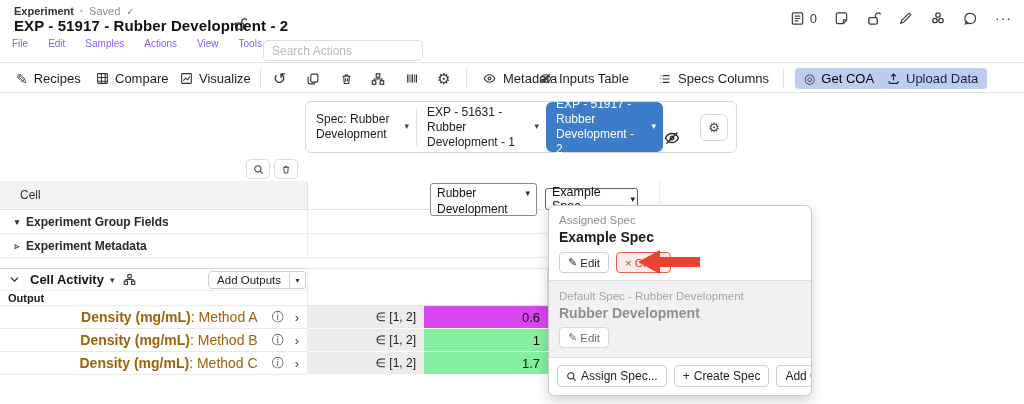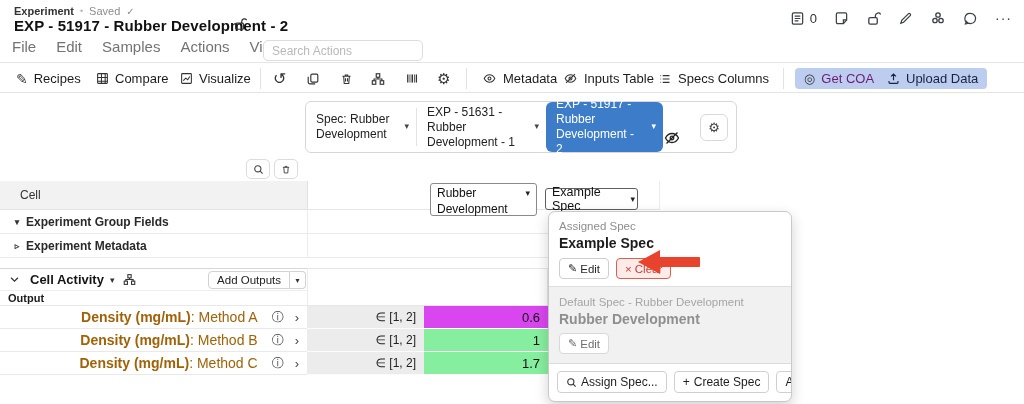--- a/index.html
+++ b/index.html
@@ -14,21 +14,21 @@
   .crumb .app { font-weight:600; color:#333; }
   .crumb .dot { color:#b9b9b9; font-size:9px; }
   .crumb .saved { color:#8c8c8c; }
   .crumb .check { color:#8c8c8c; font-size:10px; }
   .title { left:14px; top:17px; font-size:15px; font-weight:600; color:#111; letter-spacing:.1px;}
   .hdr-icons { right:12px; top:10px; display:flex; align-items:center; gap:17px; color:#3a3f46;}
   .hdr-icons .cnt { font-size:13px; color:#333; margin-left:-12px; }
   .more-dots { font-size:14px; letter-spacing:1px; color:#3a3f46; }
 
   
-  .menubar { left:12px; top:38px; display:flex; gap:20px; align-items:center; font-size:15px; font-weight:500; color:#737373;}
+  .menubar { left:12px; top:38px; display:flex; gap:20px; align-items:center; font-size:10px; font-weight:500; color:#8b5cf6;}
   .menubar span { cursor:default; }
   .search-actions { left:263px; top:40px; width:160px; height:21px; border:1px solid #ddd; border-radius:5px;
                     font-size:12px; color:#333; padding:0 8px; font-family:"Liberation Sans",sans-serif;}
   .search-actions::placeholder { color:#b9b9b9; }
 
   
   .toolbar { left:0; top:62px; width:1024px; height:31px; border-top:1px solid #e4e4e4; border-bottom:1px solid #e4e4e4;}
   .tbtn { position:absolute; top:5px; height:21px; display:flex; align-items:center; gap:6px;
           font-size:13px; color:#1c1c1e; cursor:default; }
   .tsep { position:absolute; top:5px; height:21px; width:1px; background:#e2e2e2; }
@@ -88,21 +88,21 @@
   .d-row .chr { font-size:13px; color:#444; margin-left:11px; margin-right:2px; }
 
   .spacer-cell { left:307px; top:268px; width:241px; height:38px; background:#fff;
                  border:1px solid #e6e6e6; border-left:1px solid #ececec; }
   .c-cell { left:307px; width:117px; height:23px; background:#ececec; border-bottom:1px solid #fbfbfb;
             display:flex; align-items:center; justify-content:flex-end; padding-right:8px; font-size:12px; color:#222;}
   .v-cell { left:424px; width:124px; height:23px; border-bottom:1px solid #fff;
             display:flex; align-items:center; justify-content:flex-end; padding-right:8px; font-size:13px; color:#111;}
 
   
-  .popup { left:548px; top:211px; width:244px; background:#fff; border:1px solid #c9c9c9; border-radius:7px;
+  .popup { left:548px; top:205px; width:264px; background:#fff; border:1px solid #c9c9c9; border-radius:7px;
            box-shadow:0 5px 14px rgba(0,0,0,.18); z-index:10; overflow:hidden;}
   .pop-sec1 { padding:8px 10px 7px; }
   .pop-label { font-size:11.5px; color:#8e8e8e; }
   .pop-name { font-size:14px; font-weight:700; color:#1b1b1b; margin-top:3px; }
   .pop-btnrow { display:flex; gap:7px; margin-top:7px; }
   .pbtn { height:21px; display:inline-flex; align-items:center; gap:3px; padding:0 8px; font-size:11.5px;
           border:1px solid #cfcfcf; border-radius:4px; background:#fff; color:#2b2b2b; }
   .pbtn .pen { font-size:11px; }
   .pop-sec2 { background:#f1f1f1; border-top:1px solid #ddd; border-bottom:1px solid #ddd; padding:9px 10px 9px; }
   .pop-sec2 .pop-label { color:#a5a5a5; }
@@ -253,21 +253,21 @@
   <div class="tsep" style="left:466px;"></div>
   <div class="tbtn" style="left:482px;">
     <span class="ico">
       <svg width="15" height="13" viewBox="0 0 16 16" fill="none" stroke="#333" stroke-width="1.3">
         <path d="M1.5 8C3 5 5.3 3.5 8 3.5S13 5 14.5 8C13 11 10.7 12.5 8 12.5S3 11 1.5 8z"></path>
           <circle cx="8" cy="8" r="1.8"></circle>
       </svg>
     </span>
     <span>Metadata</span>
   </div>
-  <div class="tbtn" style="left:563px;text-align:right;">
+  <div class="tbtn" style="left:538px;text-align:right;">
     <span class="ico">
       <svg width="15" height="13" viewBox="0 0 16 16" fill="none" stroke="#333" stroke-width="1.3">
         <path d="M1.5 8C3 5 5.3 3.5 8 3.5S13 5 14.5 8C13 11 10.7 12.5 8 12.5S3 11 1.5 8z"></path>
           <circle cx="8" cy="8" r="1.8"></circle>
           <path d="M2.5 13.5 L13.5 2.5"></path>
       </svg>
     </span>
     <span>Inputs Table</span>
   </div>
   <div class="tbtn" style="left:658px;">
@@ -275,21 +275,21 @@
       <svg width="14" height="12" viewBox="0 0 16 16" fill="none" stroke="#333" stroke-width="1.4">
         <path d="M5 3.5h9M5 8h9M5 12.5h9"></path>
           <path d="M2 3.5h.8M2 8h.8M2 12.5h.8"></path>
       </svg>
     </span>
     <span>Specs Columns</span>
   </div>
   <div class="tsep" style="left:783px;"></div>
   <div class="tbtn bluebtn" style="left: 795px; background: rgb(188, 205, 240);">
     <span class="glyph" style="font-size:13px;">◎</span>
-    <span style="color:#701a75;">Get COA</span>
+    <span style="color:#000000;">Get COA</span>
   </div>
   <div class="tbtn bluebtn" style="left: 878px; background: rgb(188, 205, 240);">
     <span class="ico">
       <svg width="13" height="13" viewBox="0 0 16 16" fill="none" stroke="#16233f" stroke-width="1.4">
         <path d="M8 10V3M5 5.5 8 2.5l3 3M2.5 11v2a1 1 0 0 0 1 1h9a1 1 0 0 0 1-1v-2"></path>
       </svg>
     </span>
     <span style="color:#16233f;">Upload Data</span>
   </div>
 </div>

